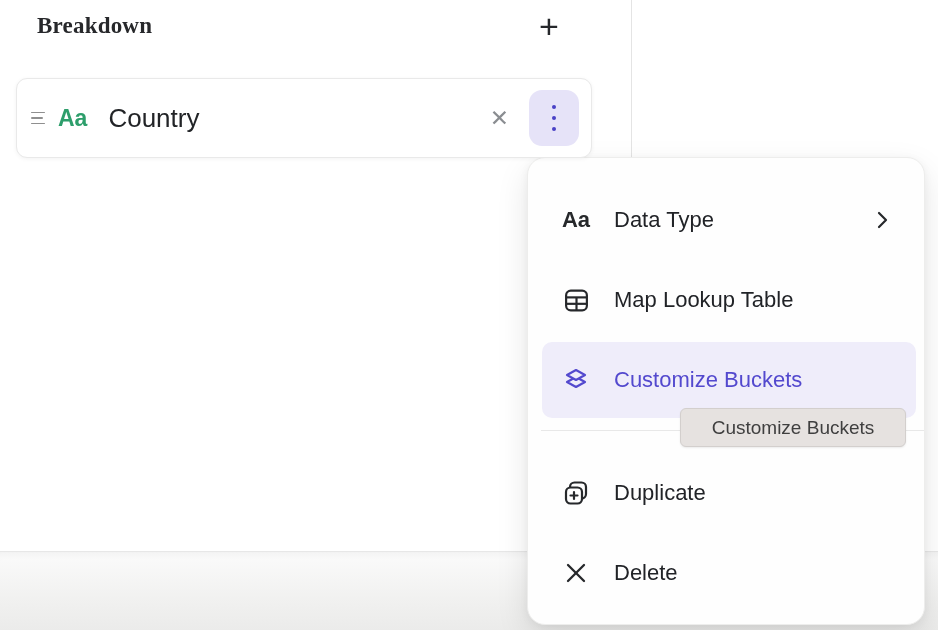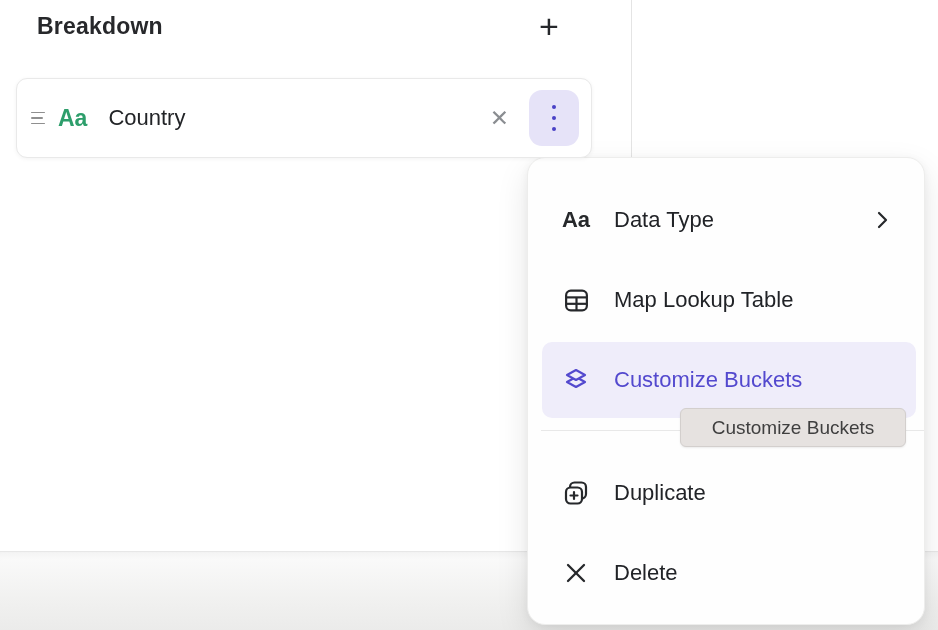--- a/index.html
+++ b/index.html
@@ -9,35 +9,35 @@
   
   .v-divider { position:absolute; left:631px; top:0; width:1px; height:551px; background:#e4e4e4; }
   .bottom-strip { position:absolute; left:0; top:551px; width:938px; height:79px;
                   border-top:1px solid #e7e7e7;
                   background:linear-gradient(180deg,#fbfbfb 0%,#f1f1f0 60%,#ebebea 100%);
                   box-shadow: inset 0 8px 10px -8px rgba(0,0,0,.07); }
 
   
   .panel-header { position:absolute; left:37px; top:6px; width:560px; height:40px;
                   display:flex; align-items:center; }
-  .panel-title { font-size:23px; font-weight:700; color:#27282b; letter-spacing:.2px; }
+  .panel-title { font-size:23px; font-weight:700; color:#27282b; letter-spacing:.2px;font-family:Liberation Serif, serif; }
   .add-btn { position:absolute; left:492px; top:0; width:40px; height:40px; border:none;
              background:transparent; font-size:34px; font-weight:300; color:#26282b;
              cursor:pointer; line-height:36px; }
 
   
   .field-card { position:absolute; left:16px; top:78px; width:576px; height:80px;
                 background:#fff; border:1px solid #e9e9e9; border-radius:11px;
                 box-shadow:0 1px 4px rgba(0,0,0,.05);
                 display:flex; align-items:center; padding:0 12px 0 14px; z-index:6; }
   .drag-handle { width:14px; display:flex; flex-direction:column; gap:4px; cursor:grab; }
   .drag-handle i { display:block; height:1.6px; background:#8f8f8f; border-radius:1px; }
   .drag-handle i:nth-child(2){ width:12px; } .drag-handle i{ width:14px; }
   .card-type-glyph { margin-left:13px; font-size:23px; font-weight:600; color:#2d9e6b; }
-  .card-name { margin-left:21px; font-size:22px; color:#222427; }
+  .card-name { margin-left:21px; font-size:26px; color:#222427; }
   .card-spacer { flex:1; }
   .remove-btn { border:none; background:transparent; font-size:23px; color:#8a8d91;
                 cursor:pointer; padding:4px 8px; }
   .kebab-btn { margin-left:12px; width:50px; height:56px; border:none; border-radius:13px;
                background:#e6e3f8; cursor:pointer; display:flex; flex-direction:column;
                align-items:center; justify-content:center; gap:6.5px; }
   .kebab-btn i { width:4.5px; height:4.5px; border-radius:50%; background:#4a41c6; display:block; }
 
   
   .menu { position:absolute; left:527px; top:157px; width:398px; height:468px;

